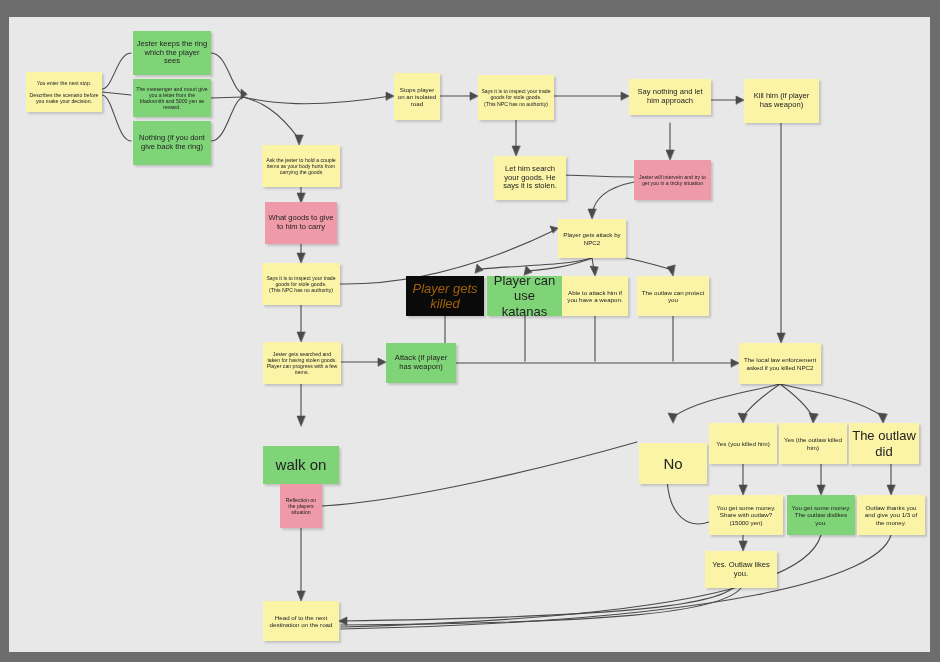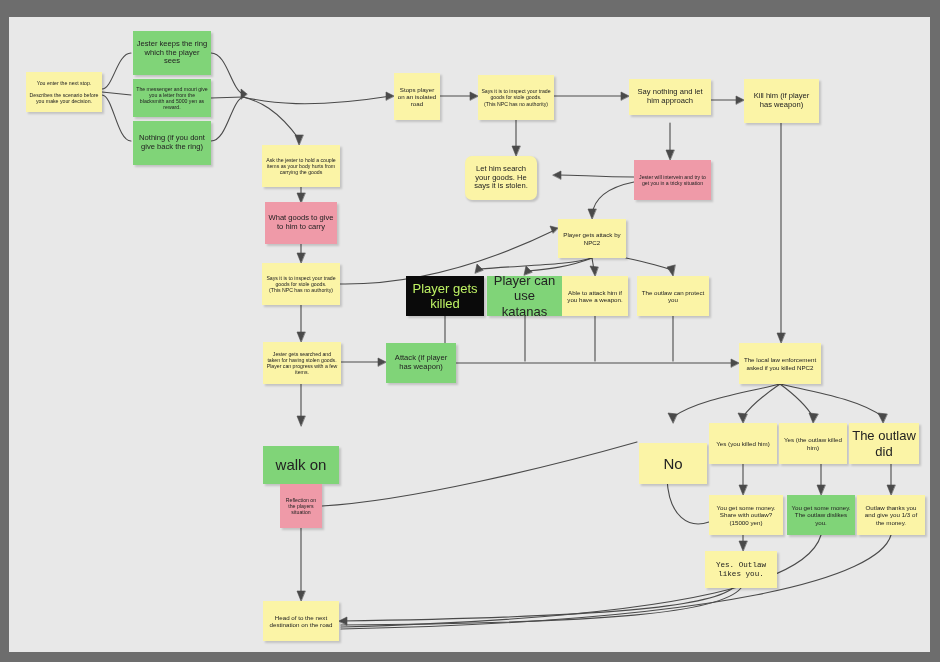--- a/index.html
+++ b/index.html
@@ -58,21 +58,21 @@
     padding: 9px 3px;
     color: #222222;
     box-shadow: 1.5px 1.5px 2px rgba(0,0,0,0.16);
     line-height: 1.18;
     white-space: pre-line;
     overflow: hidden;
   }
   .yellow { background: #fbf4a6; }
   .green  { background: #80d478; }
   .pink   { background: #ef9aa8; }
-  .black  { background: #0a0a0a; color: #bef264; }
+  .black  { background: #0a0a0a; color: #a16207; font-style: italic; }
   .fs-tiny  { font-size: 5.2px; }
   .fs-small { font-size: 6.2px; }
   .fs-med   { font-size: 7.6px; }
   .fs-xl    { font-size: 13px; }
   .fs-xxl   { font-size: 15px; margin-top: 20px; }
 </style>
 </head>
 <body>
 
 <div id="app">
@@ -173,36 +173,36 @@
         <div class="node pink fs-med" style="left: 256px; top: 185px; width: 72px; height: 42px;">What goods to give to him to carry</div>
         <div class="node yellow fs-tiny" style="left: 253px; top: 246px; width: 78px; height: 42px;">Says it is to inspect your trade goods for stole goods.
 (This NPC has no authority)</div>
         <div class="node yellow fs-tiny" style="left: 254px; top: 325px; width: 78px; height: 42px;">Jester gets searched and taken for having stolen goods. Player can progress with a few items.</div>
         <div class="node green fs-xxl" style="left: 254px; top: 409px; width: 76px; height: 38px;">walk on</div>
         <div class="node pink fs-tiny" style="left: 271px; top: 467px; width: 42px; height: 44px;">Reflection on the players situation</div>
         <div class="node yellow fs-small" style="left: 254px; top: 584px; width: 76px; height: 40px;">Head of to the next destination on the road</div>
         <div class="node yellow fs-small" style="left: 385px; top: 56px; width: 46px; height: 47px;">Stops player on an isolated road</div>
         <div class="node yellow fs-tiny" style="left: 469px; top: 58px; width: 76px; height: 45px;">Says it is to inspect your trade goods for stole goods.
 (This NPC has no authority)</div>
-        <div class="node yellow fs-med" style="left: 456px; top: 139px; width: 72px; height: 44px; border-radius: 7px;">Let him search your goods. He says it is stolen.</div>
+        <div class="node yellow fs-med" style="left: 485px; top: 139px; width: 72px; height: 44px;">Let him search your goods. He says it is stolen.</div>
         <div class="node yellow fs-med" style="left: 620px; top: 62px; width: 82px; height: 36px;">Say nothing and let him approach</div>
         <div class="node yellow fs-med" style="left: 735px; top: 62px; width: 75px; height: 44px;">Kill him (if player has weapon)</div>
         <div class="node pink fs-tiny" style="left: 625px; top: 143px; width: 77px; height: 40px;">Jester will intervein and try to get you in a tricky situation</div>
         <div class="node yellow fs-small" style="left: 549px; top: 202px; width: 68px; height: 39px;">Player gets attack by NPC2</div>
         <div class="node black fs-xl" style="left: 397px; top: 259px; width: 78px; height: 40px;">Player gets killed</div>
         <div class="node green fs-xl" style="left: 478px; top: 259px; width: 75px; height: 40px;">Player can use katanas</div>
         <div class="node yellow fs-small" style="left: 553px; top: 259px; width: 66px; height: 40px;">Able to attack him if you have a weapon.</div>
         <div class="node yellow fs-small" style="left: 628px; top: 259px; width: 72px; height: 40px;">The outlaw can protect you</div>
         <div class="node green fs-med" style="left: 377px; top: 326px; width: 70px; height: 40px;">Attack (if player has weapon)</div>
         <div class="node yellow fs-small" style="left: 730px; top: 326px; width: 82px; height: 41px;">The local law enforcement asked if you killed NPC2</div>
         <div class="node yellow fs-xxl" style="left: 630px; top: 406px; width: 68px; height: 41px;">No</div>
         <div class="node yellow fs-small" style="left: 700px; top: 406px; width: 68px; height: 41px;">Yes (you killed him)</div>
         <div class="node yellow fs-small" style="left: 770px; top: 406px; width: 68px; height: 41px;">Yes (the outlaw killed him)</div>
         <div class="node yellow fs-xl" style="left: 840px; top: 406px; width: 70px; height: 41px;">The outlaw did</div>
         <div class="node yellow fs-small" style="left: 700px; top: 478px; width: 74px; height: 40px;">You get some money. Share with outlaw?
 (15000 yen)</div>
         <div class="node green fs-small" style="left: 778px; top: 478px; width: 68px; height: 40px;">You get some money. The outlaw dislikes you.</div>
         <div class="node yellow fs-small" style="left: 848px; top: 478px; width: 68px; height: 40px;">Outlaw thanks you and give you 1/3 of the money.</div>
-        <div class="node yellow fs-med" style="left: 696px; top: 534px; width: 72px; height: 37px; font-family: Liberation Mono, monospace;">Yes. Outlaw likes you.</div>
+        <div class="node yellow fs-med" style="left: 696px; top: 534px; width: 72px; height: 37px;">Yes. Outlaw likes you.</div>
       </div>
   </div>
 
 </div>
 
 </body></html>

